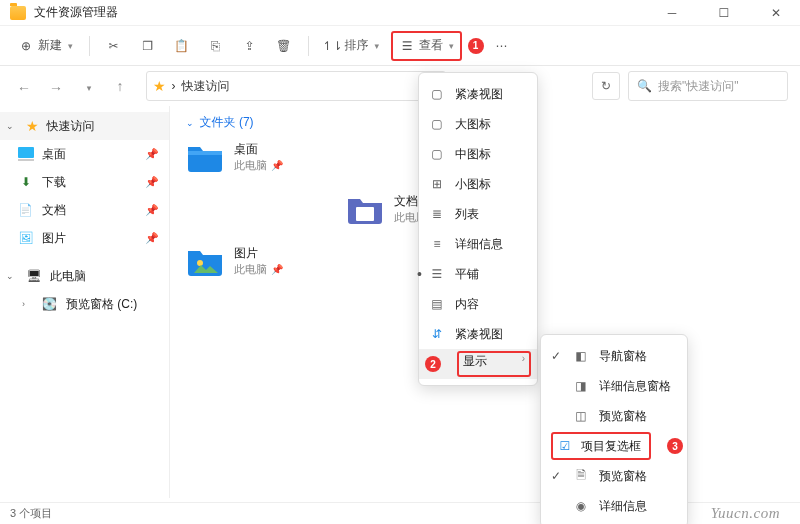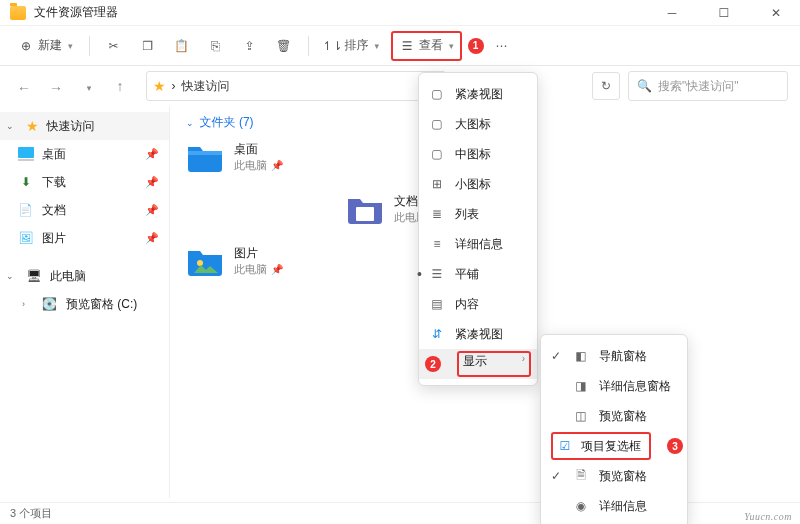--- a/index.html
+++ b/index.html
@@ -56,21 +56,21 @@
 .mitem .mico { width: 16px; text-align: center; color: #666; font-size: 12px; }
 .mitem .dot { position: absolute; left: -2px; color: #555; font-size: 14px; }
 .mitem.hl { background: #f0f0f0; }
 .mitem .arr { margin-left: auto; color: #888; font-size: 10px; }
 .show-row { border: 2px solid #e33; border-radius: 3px; margin: 2px 6px; height: 26px; padding: 0 4px; }
 .checkbox-row { border: 2px solid #e33; border-radius: 3px; margin: 0 6px; height: 28px; padding: 0 4px; }
 .check { color: #555; font-size: 12px; width: 12px; }
 
 
 .status { position: absolute; bottom: 0; left: 0; right: 0; height: 22px; border-top: 1px solid #eee; display: flex; align-items: center; padding: 0 10px; font-size: 11px; color: #666; }
-.watermark { position: absolute; right: 8px; bottom: 2px; font-size: 10px; color: #999; font-style: italic; letter-spacing: 0.5px; font-family: Georgia, serif; pointer-events: none; }
+.watermark { position: absolute; right: 20px; bottom: 2px; font-size: 15px; color: #999; font-style: italic; letter-spacing: 0.5px; font-family: Georgia, serif; pointer-events: none; }
 
 svg { display: block; }
 </style>
 </head>
 <body>
 
 <div class="titlebar">
   <div class="folder-ico"></div>
   <div class="title">文件资源管理器</div>
   <div class="ctrls">

